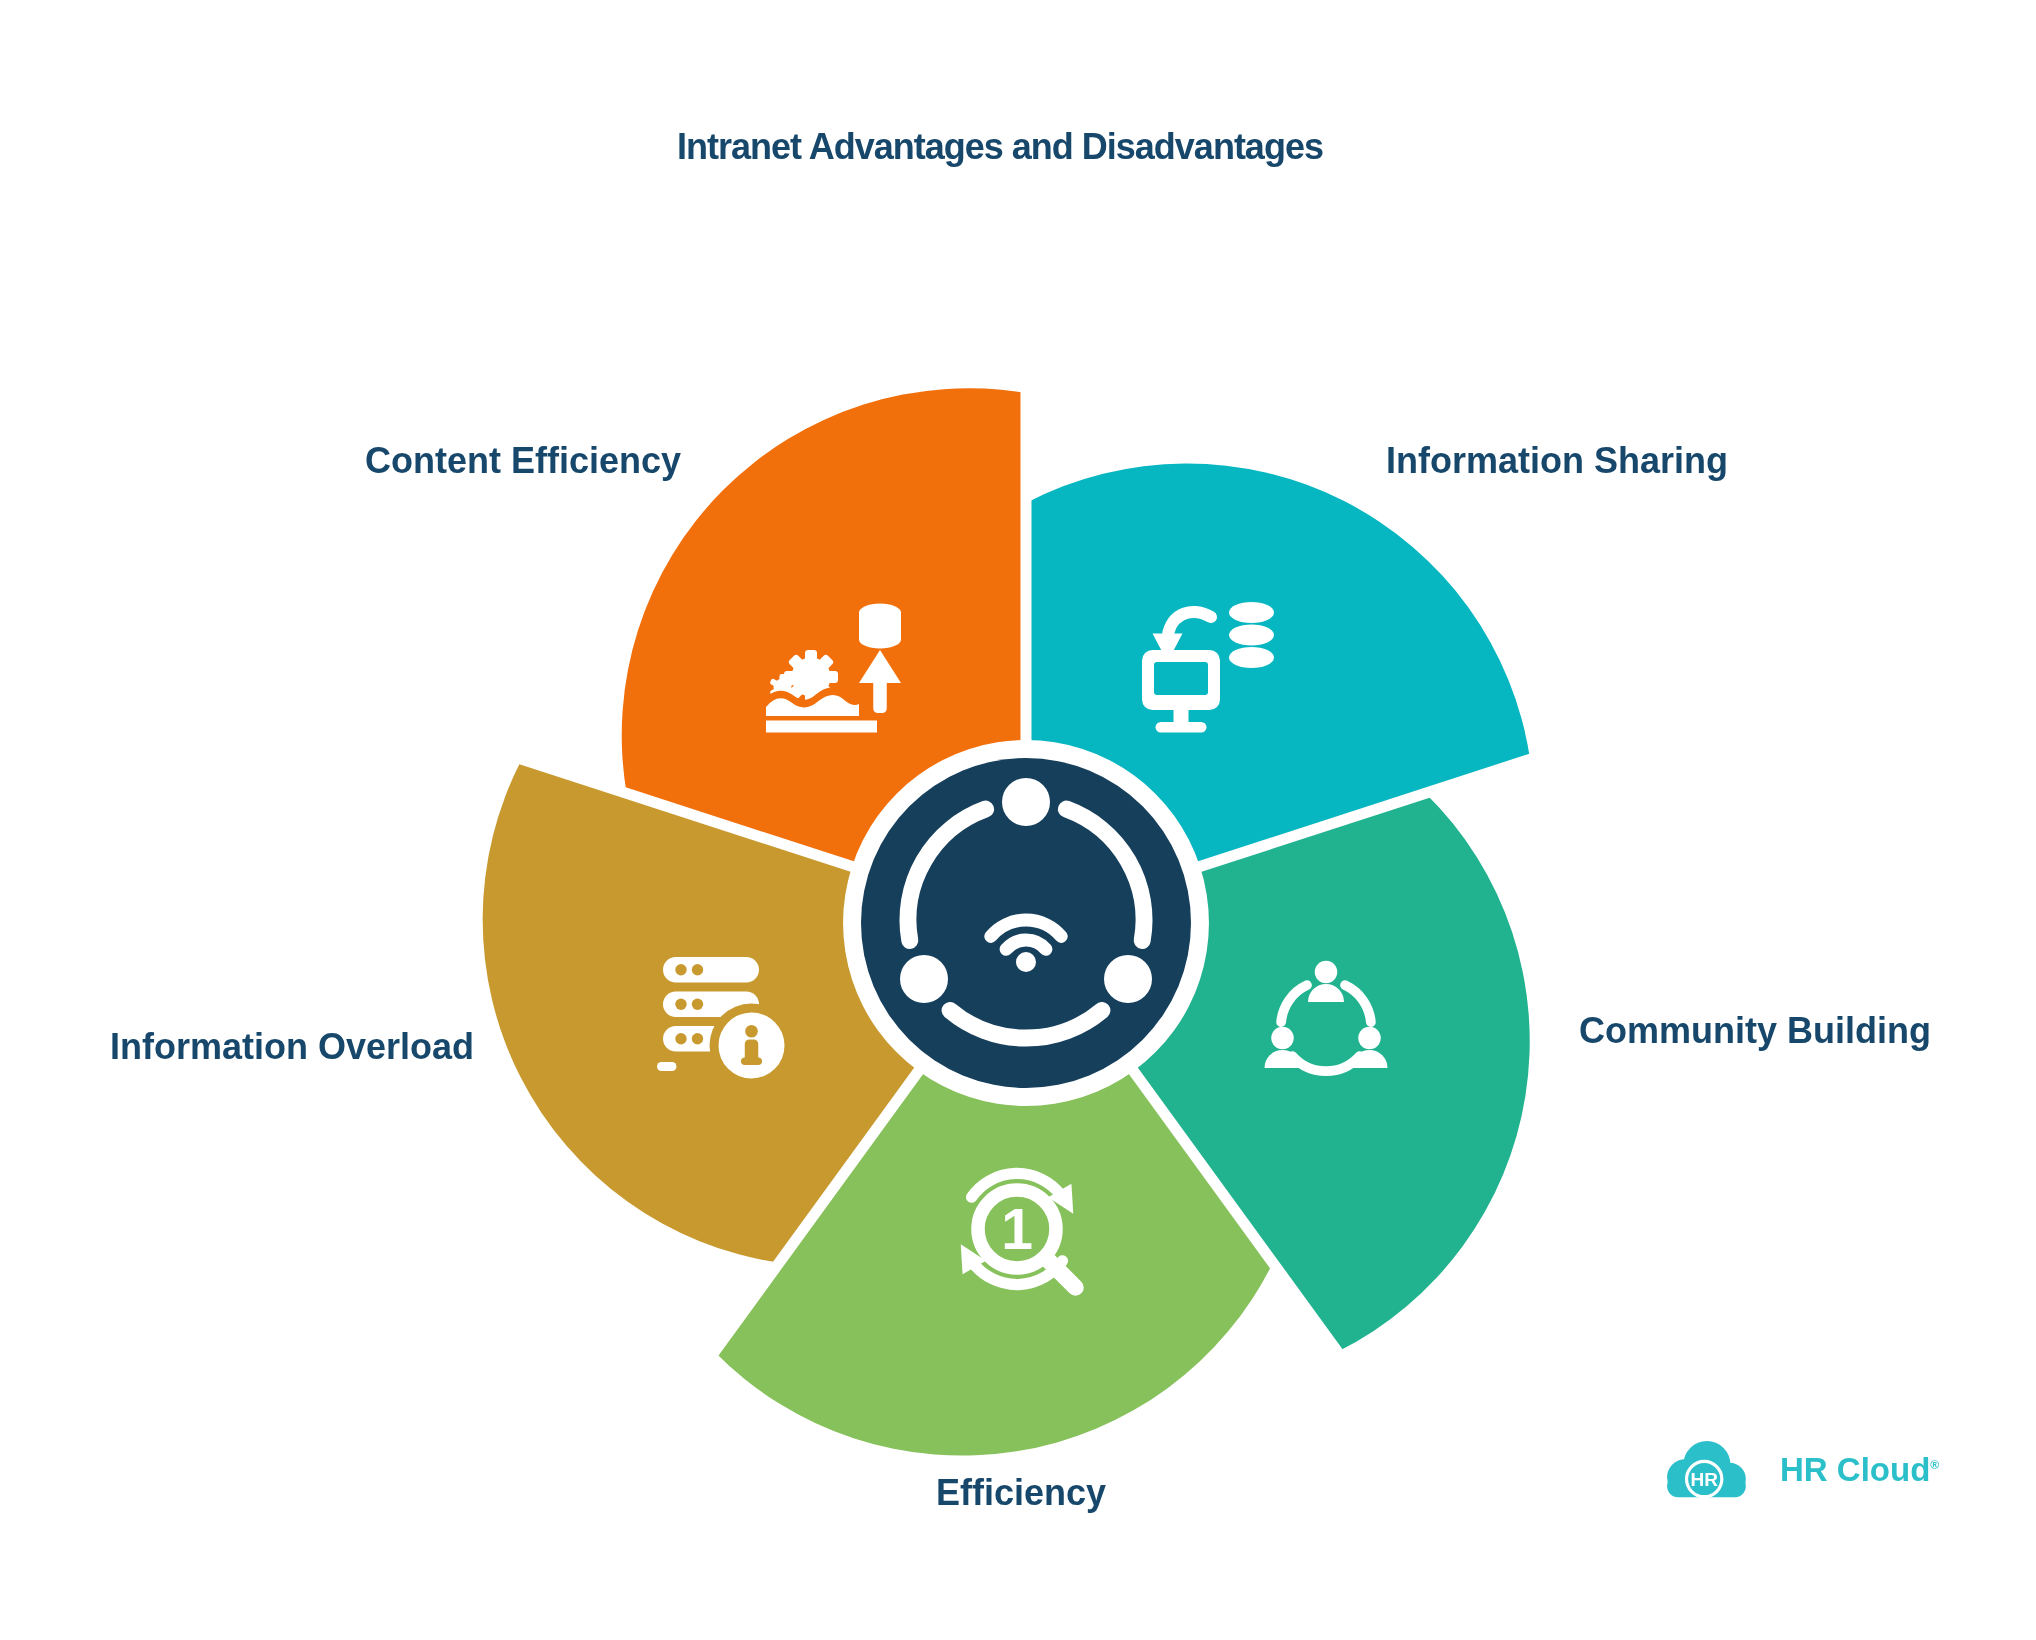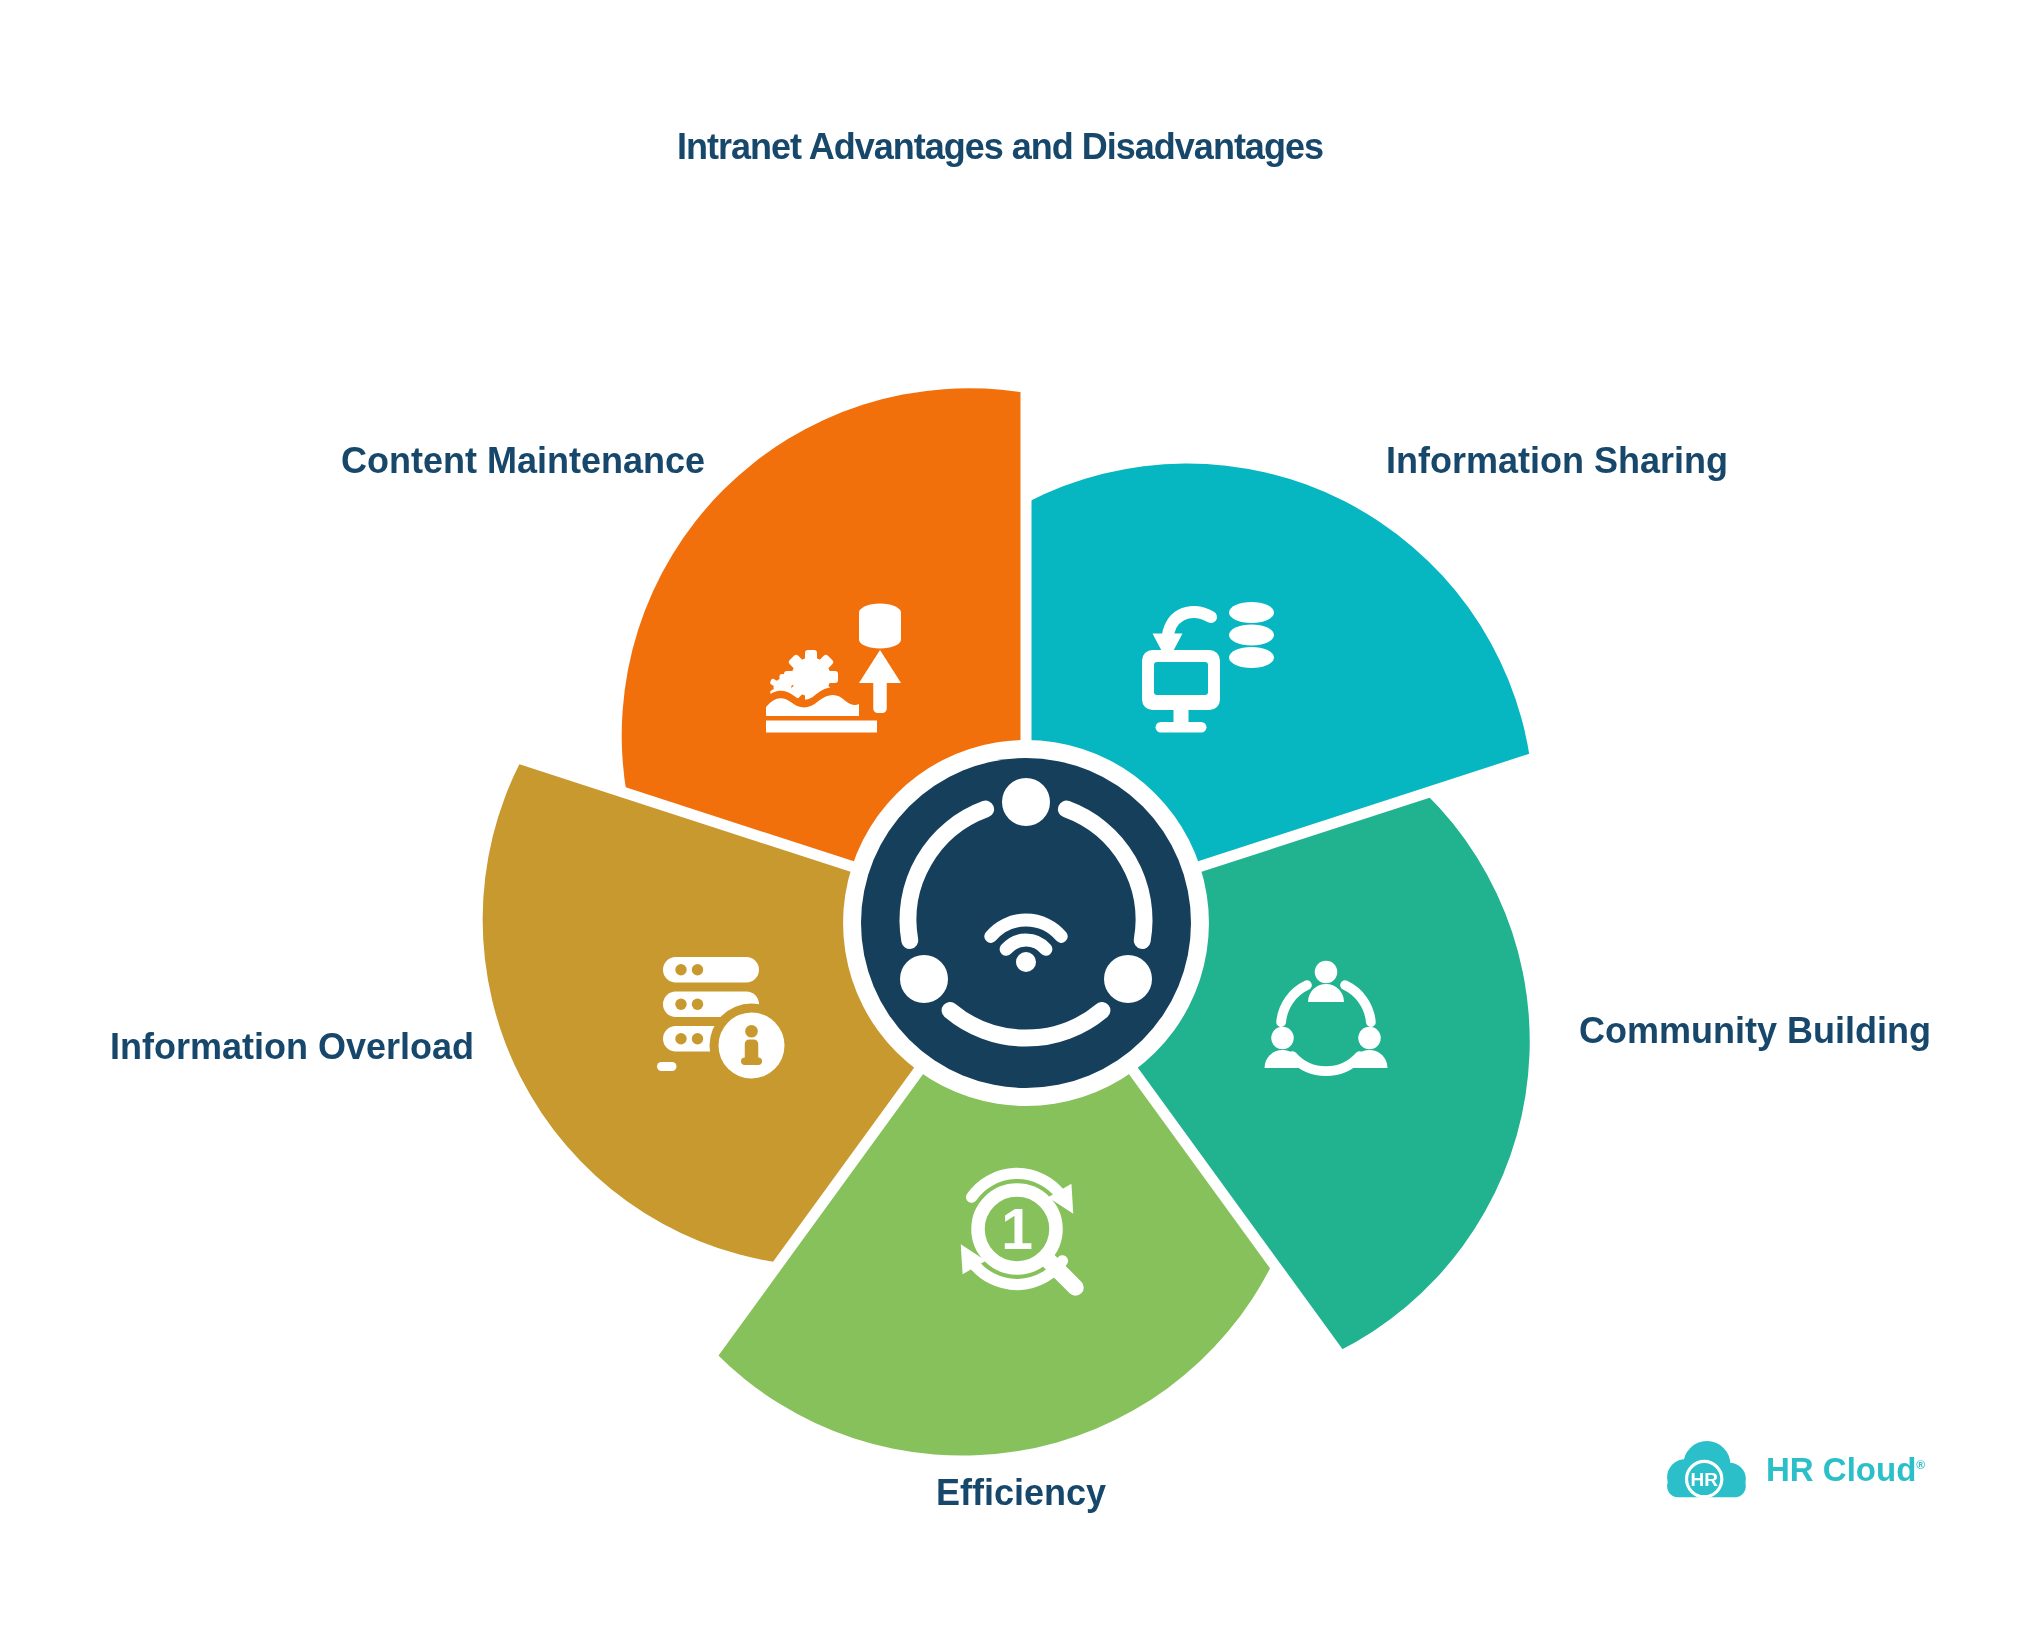--- a/index.html
+++ b/index.html
@@ -21,21 +21,21 @@
     position:absolute;transform:translateX(-50%);
     font-size:36px;font-weight:700;color:#17486B;white-space:nowrap;
   }
   .lbl-content-maintenance{left:523px;top:440px;}
   .lbl-information-sharing{left:1557px;top:440px;}
   .lbl-community-building{left:1735px;top:1010px;margin-left:20px;}
   .lbl-information-overload{left:292px;top:1026px;}
   .lbl-efficiency{left:1021px;top:1472px;}
   .logo{
     position:absolute;left:1656px;top:1432px;
-    display:flex;align-items:center;gap:10px;
+    display:flex;align-items:center;gap:24px;
   }
   .logo-text{
     font-size:33px;font-weight:700;color:#2BBFC9;white-space:nowrap;
   }
   .logo-text sup{font-size:12px;font-weight:700;vertical-align:super;}
 </style>
 </head>
 <body>
 
 <div id="canvas">
@@ -182,21 +182,21 @@
       <g>
         <circle cx="67" cy="67" r="28" fill="#C8992E"></circle>
         <circle cx="67" cy="67" r="22" fill="#ffffff"></circle>
         <circle cx="67" cy="57.5" r="4.2" fill="#C8992E"></circle>
         <rect x="62.5" y="63" width="9" height="15" rx="3" fill="#C8992E"></rect>
         <rect x="60" y="75" width="14" height="5" rx="2.5" fill="#C8992E"></rect>
       </g>
     </g>
   </svg>
 
-  <div class="seg-label lbl-content-maintenance">Content Maintenance</div>
+  <div class="seg-label lbl-content-maintenance">Content Efficiency</div>
   <div class="seg-label lbl-information-sharing">Information Sharing</div>
   <div class="seg-label lbl-community-building">Community Building</div>
   <div class="seg-label lbl-efficiency">Efficiency</div>
   <div class="seg-label lbl-information-overload">Information Overload</div>
 
   <div class="logo">
     <svg width="100" height="76" viewBox="0 0 110 84">
       <g fill="#2BBFC9">
         <circle cx="32" cy="50" r="20"></circle>
         <circle cx="56" cy="36" r="26"></circle>

